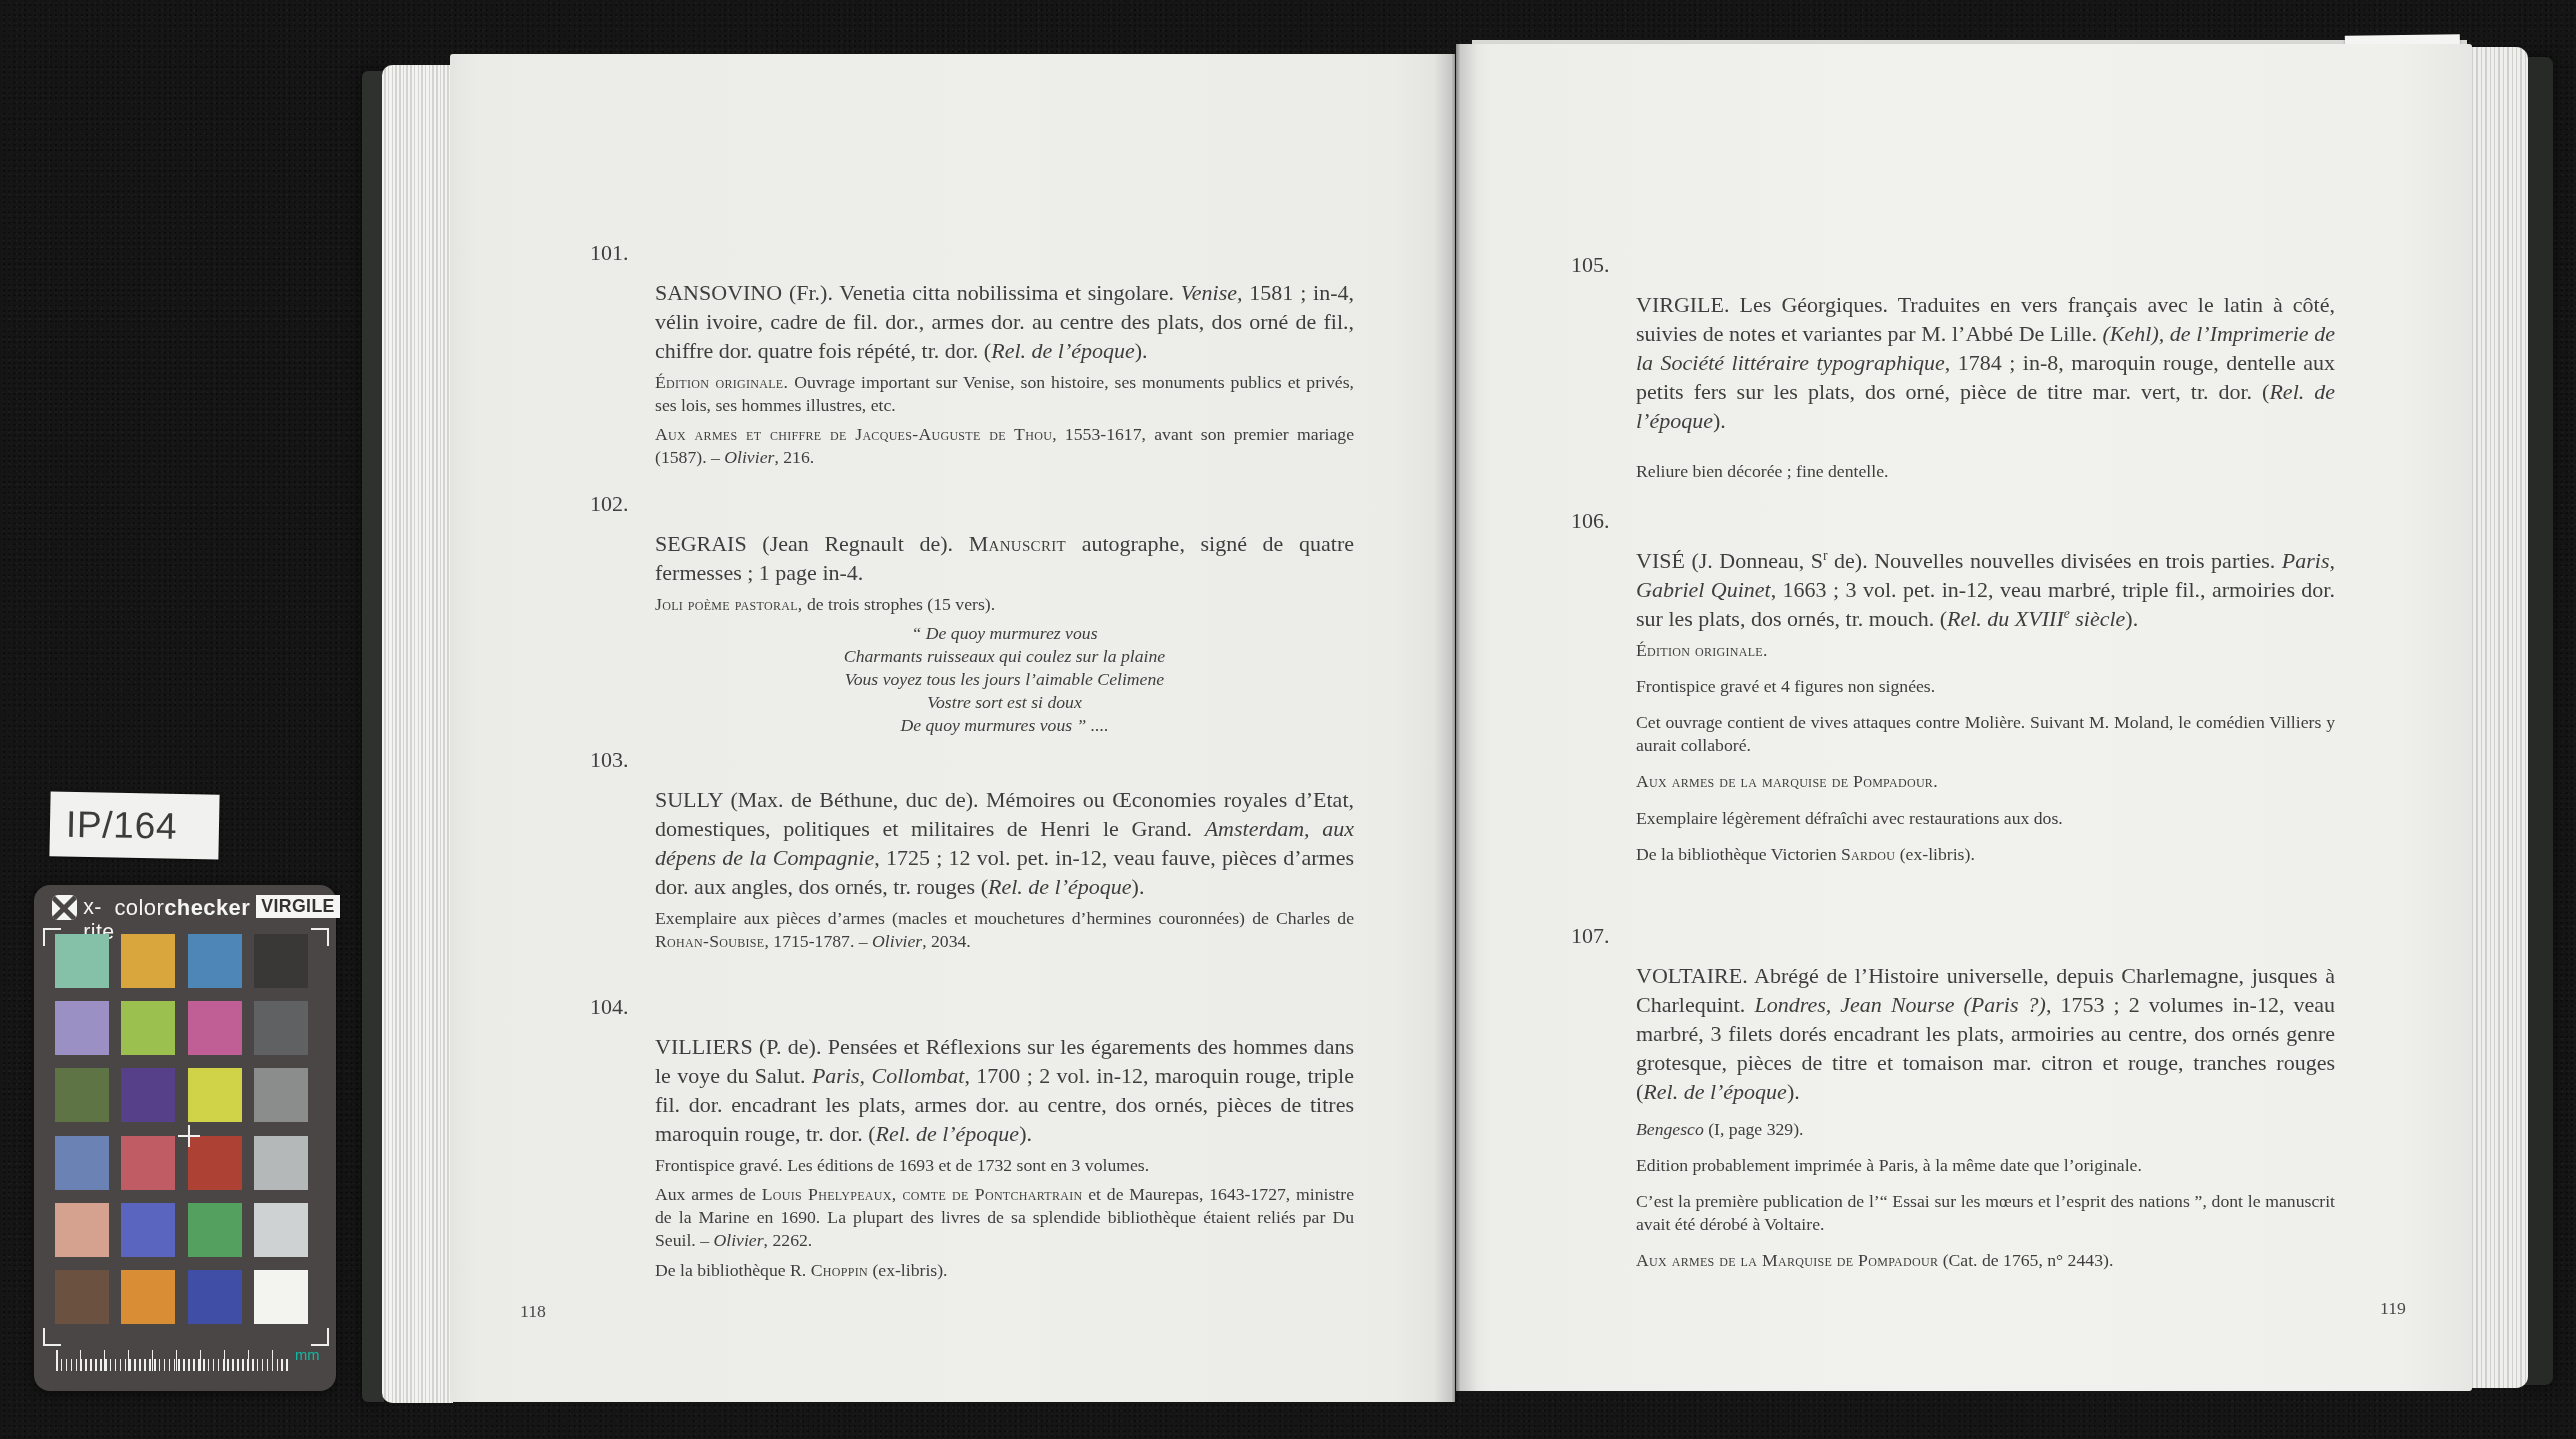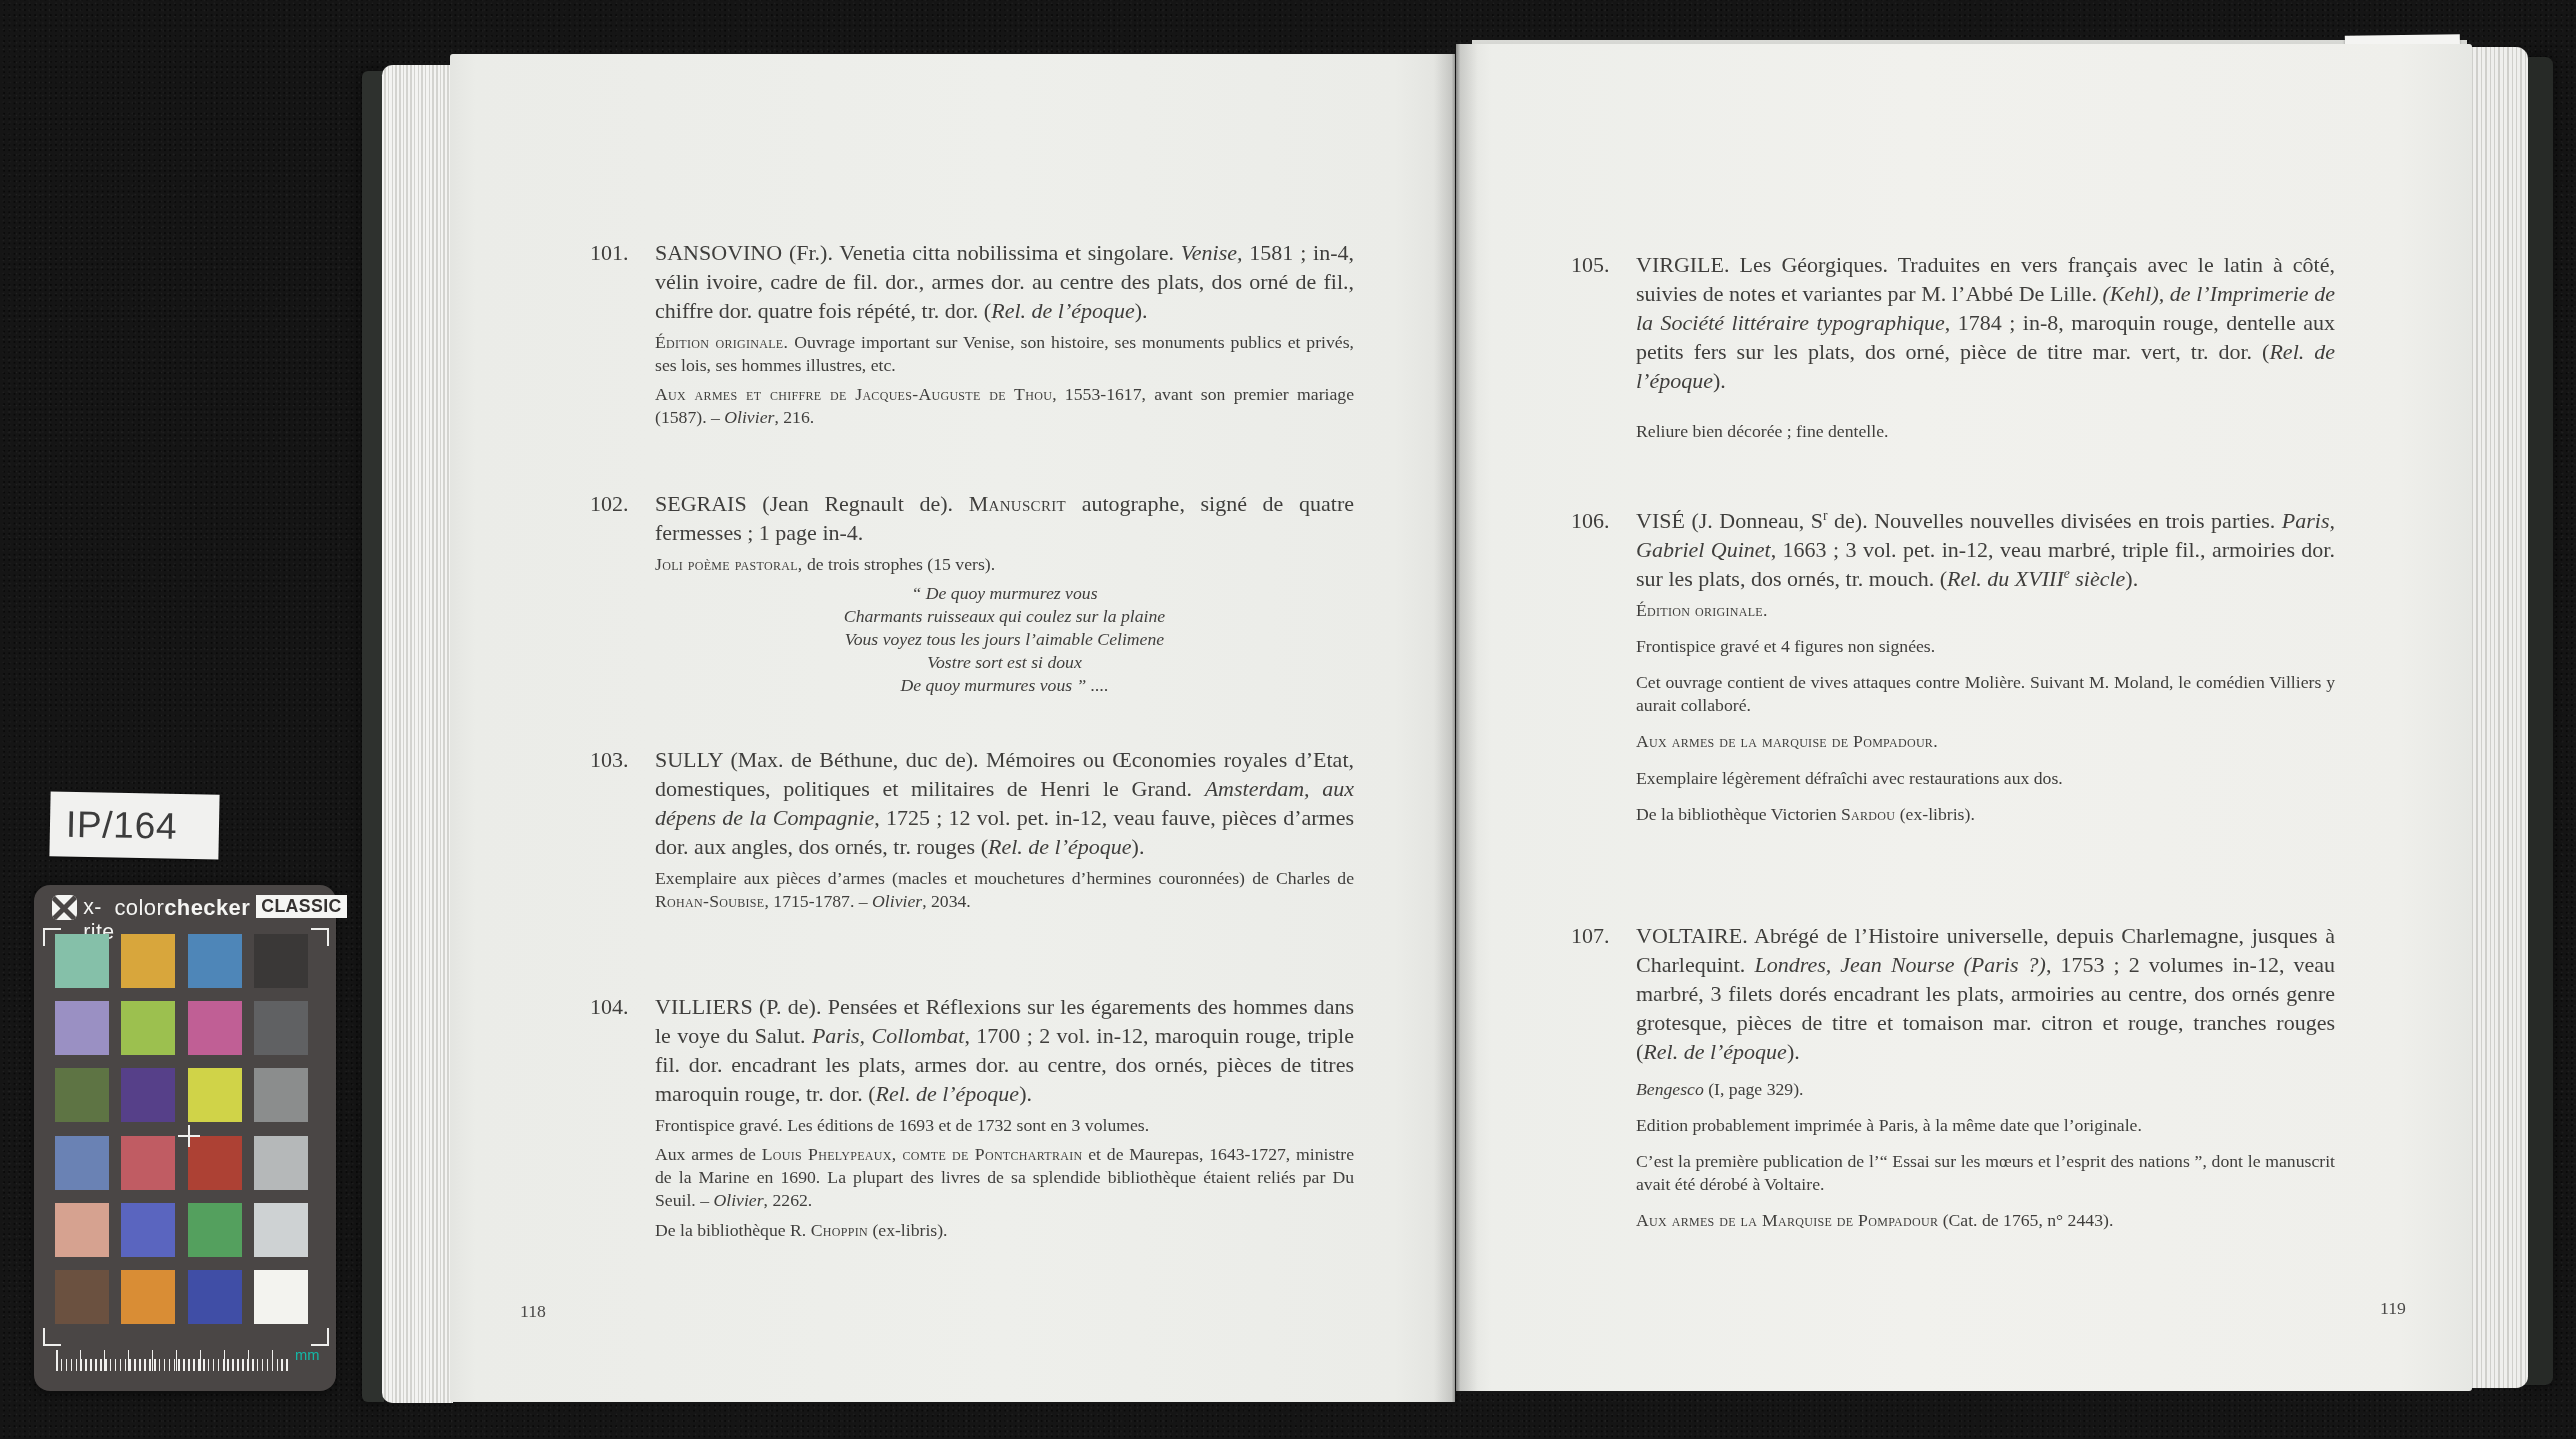--- a/index.html
+++ b/index.html
@@ -29,21 +29,21 @@
     border-radius:2.9px 0 0 2.9px;}
   .page-right{left:1456px;top:44px;width:1016px;height:1347px;
     background:linear-gradient(90deg,#dfe0dc 0,#edeeea 3.5%,#f1f1ed 45%,#efefeb 93%,#e6e7e3 100%);
     border-radius:0 2.9px 2.9px 0;}
   .gutter{position:absolute;left:1434px;top:44px;width:44px;height:1359px;
     background:linear-gradient(90deg,rgba(30,30,30,0) 0,rgba(30,30,30,.14) 40%,rgba(15,15,15,.42) 50%,rgba(30,30,30,.12) 60%,rgba(30,30,30,0) 100%);}
 
   
   .entry{position:absolute;width:767px;}
   .entry .num{position:absolute;left:0;top:0;font-size:22px;line-height:29px;}
-  .entry .body{margin-left:65px;width:699px;}
+  .entry .body{margin-left:65px;width:699px;margin-top:40px;}
   .heading{margin:0;font-size:22px;line-height:29px;text-align:justify;}
   .notes{margin-top:5.9px;}
   .notes .note{margin:0 0 6.6px 0;font-size:17.7px;line-height:23px;text-align:justify;}
   .rp .notes .note{margin-bottom:13.2px;}
   .e105 .notes{margin-top:25px;}
   .e107 .notes{margin-top:11.8px;}
   .poem{margin-top:6.6px;text-align:center;font-style:italic;font-size:17.7px;}
   .poem .pline{line-height:23px;}
   .run.i{font-style:italic;}
   .run.sc{font-variant:small-caps;letter-spacing:0.3px;}
@@ -193,21 +193,21 @@
 
   <div class="ip-label">
     <span>IP/164</span>
   </div>
 
   <div class="card">
     <div class="card-header">
       <span class="xlogo"></span>
       <span class="brand">x-rite</span>
       <span class="cc-title"><span>color</span><b>checker</b></span>
-      <span class="badge">CLASSIC</span>
+      <span class="badge">VIRGILE</span>
     </div>
     <div class="cmark cm-tl"></div>
     <div class="cmark cm-tr"></div>
     <div class="cmark cm-bl"></div>
     <div class="cmark cm-br"></div>
     <div class="grid">
         <div class="patch" style="background: rgb(133, 192, 169);"></div>
         <div class="patch" style="background: rgb(216, 166, 60);"></div>
         <div class="patch" style="background: rgb(78, 134, 184);"></div>
         <div class="patch" style="background: rgb(58, 56, 55);"></div>

